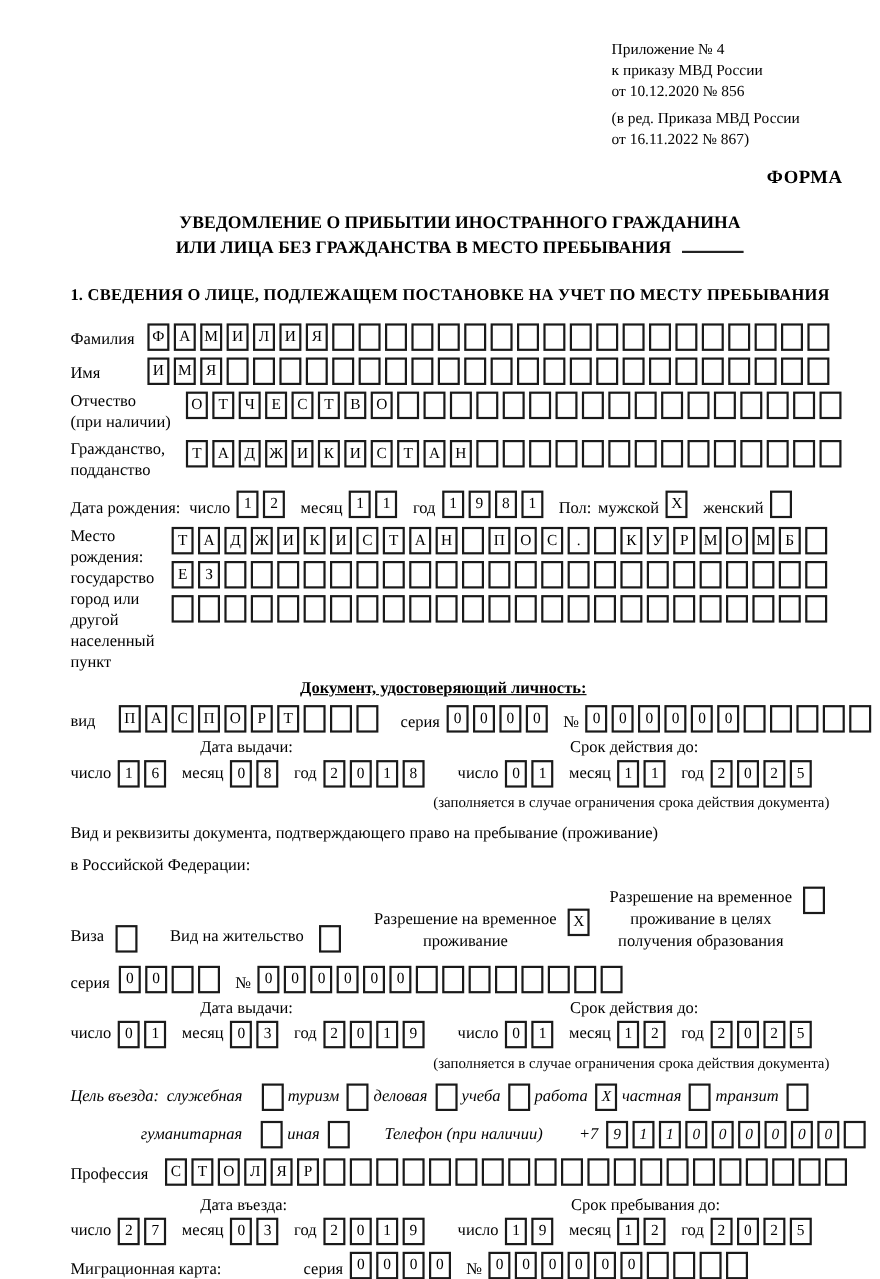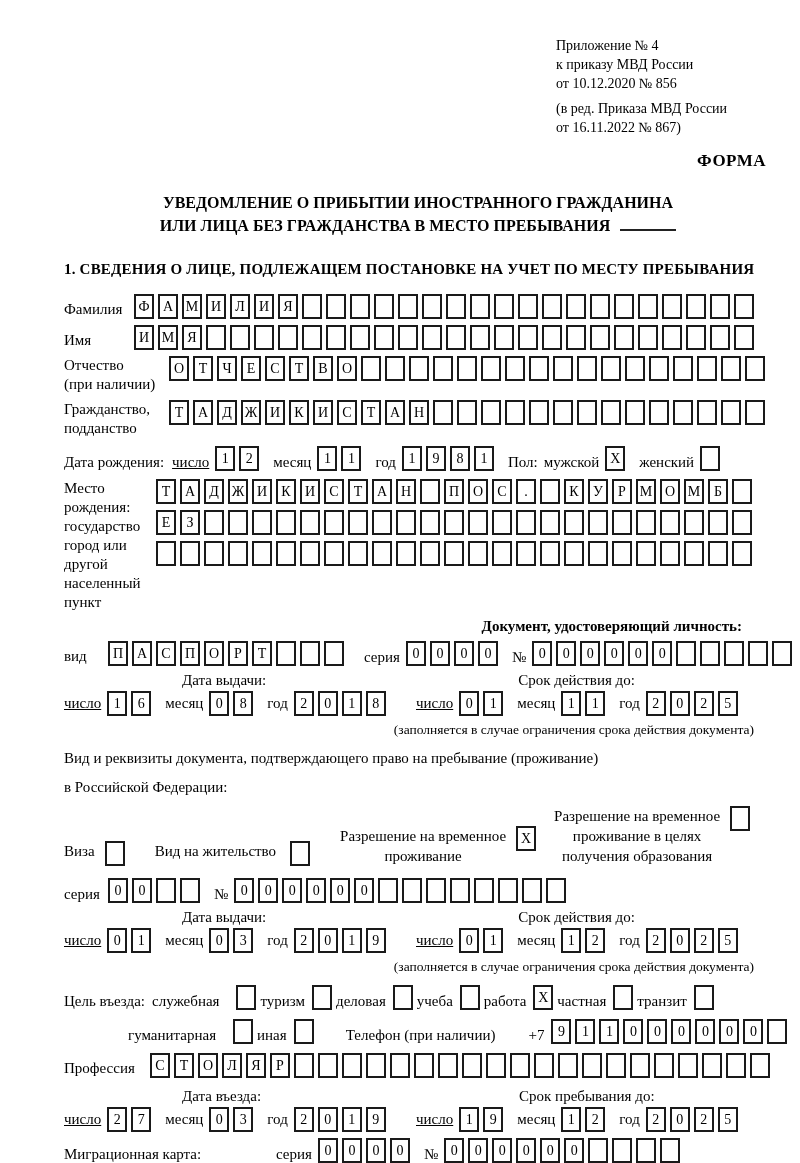--- a/index.html
+++ b/index.html
@@ -23,38 +23,38 @@
   .w70{width:70px;} .w105{width:105px;} .w92{width:92px;} .w47{width:44px;}
   .boxes{display:inline-flex;flex:none;}
   .box{
     display:inline-flex;width:16px;height:21px;border:2px solid #1a1a1a;margin-right:4px;
     align-items:center;justify-content:center;font-size:14px;flex:none;background:#fff;
   }
   .boxcol{display:flex;flex-direction:column;gap:6px;}
   
   .dl0{flex:none;margin-right:8px;}
   .dl{flex:none;margin:0 6px 0 10px;}
-  .dl.first{margin-left:0;text-decoration:underline;}
+  .dl.first{margin-left:0;}
   .dg{display:flex;align-items:center;flex:none;}
   .dg-left{width:352px;}
   .dates-head{display:flex;font-size:15px;margin-bottom:2px;}
   .dh1{margin-left:118px;}
   .dh2{margin-left:252px;}
   .note-right{text-align:right;font-size:13.5px;padding-right:18px;margin:2px 0 10px;}
-  .centered-bold{text-align:right;font-weight:bold;margin:4px 30px 6px 0;}
+  .centered-bold{text-align:center;font-weight:bold;margin:4px 30px 6px 0;text-decoration:underline;}
   .plain{margin-bottom:8px;line-height:21px;}
   
   .permits{display:flex;align-items:flex-end;margin:4px 0 12px;}
   .popt{display:flex;align-items:flex-start;}
   .plbl{line-height:20px;}
   .plbl.center{text-align:center;}
   .permits .boxes{margin-top:0;}
   .m-r10{margin-right:10px;} .m-r26{margin-right:26px;} .m-r14{margin-right:14px;}
   
-  .purpose{display:flex;align-items:flex-end;margin-bottom:9px;flex-wrap:nowrap;}
+  .purpose{display:flex;align-items:center;margin-bottom:9px;flex-wrap:nowrap;font-style:italic;}
   .po{flex:none;margin-right:7px;}
   .po-gap{margin-left:10px;}
   .indent65{margin-left:64px;}
 </style>
 </head>
 <body>
 
 <div class="page">
 
   <div class="appendix">

